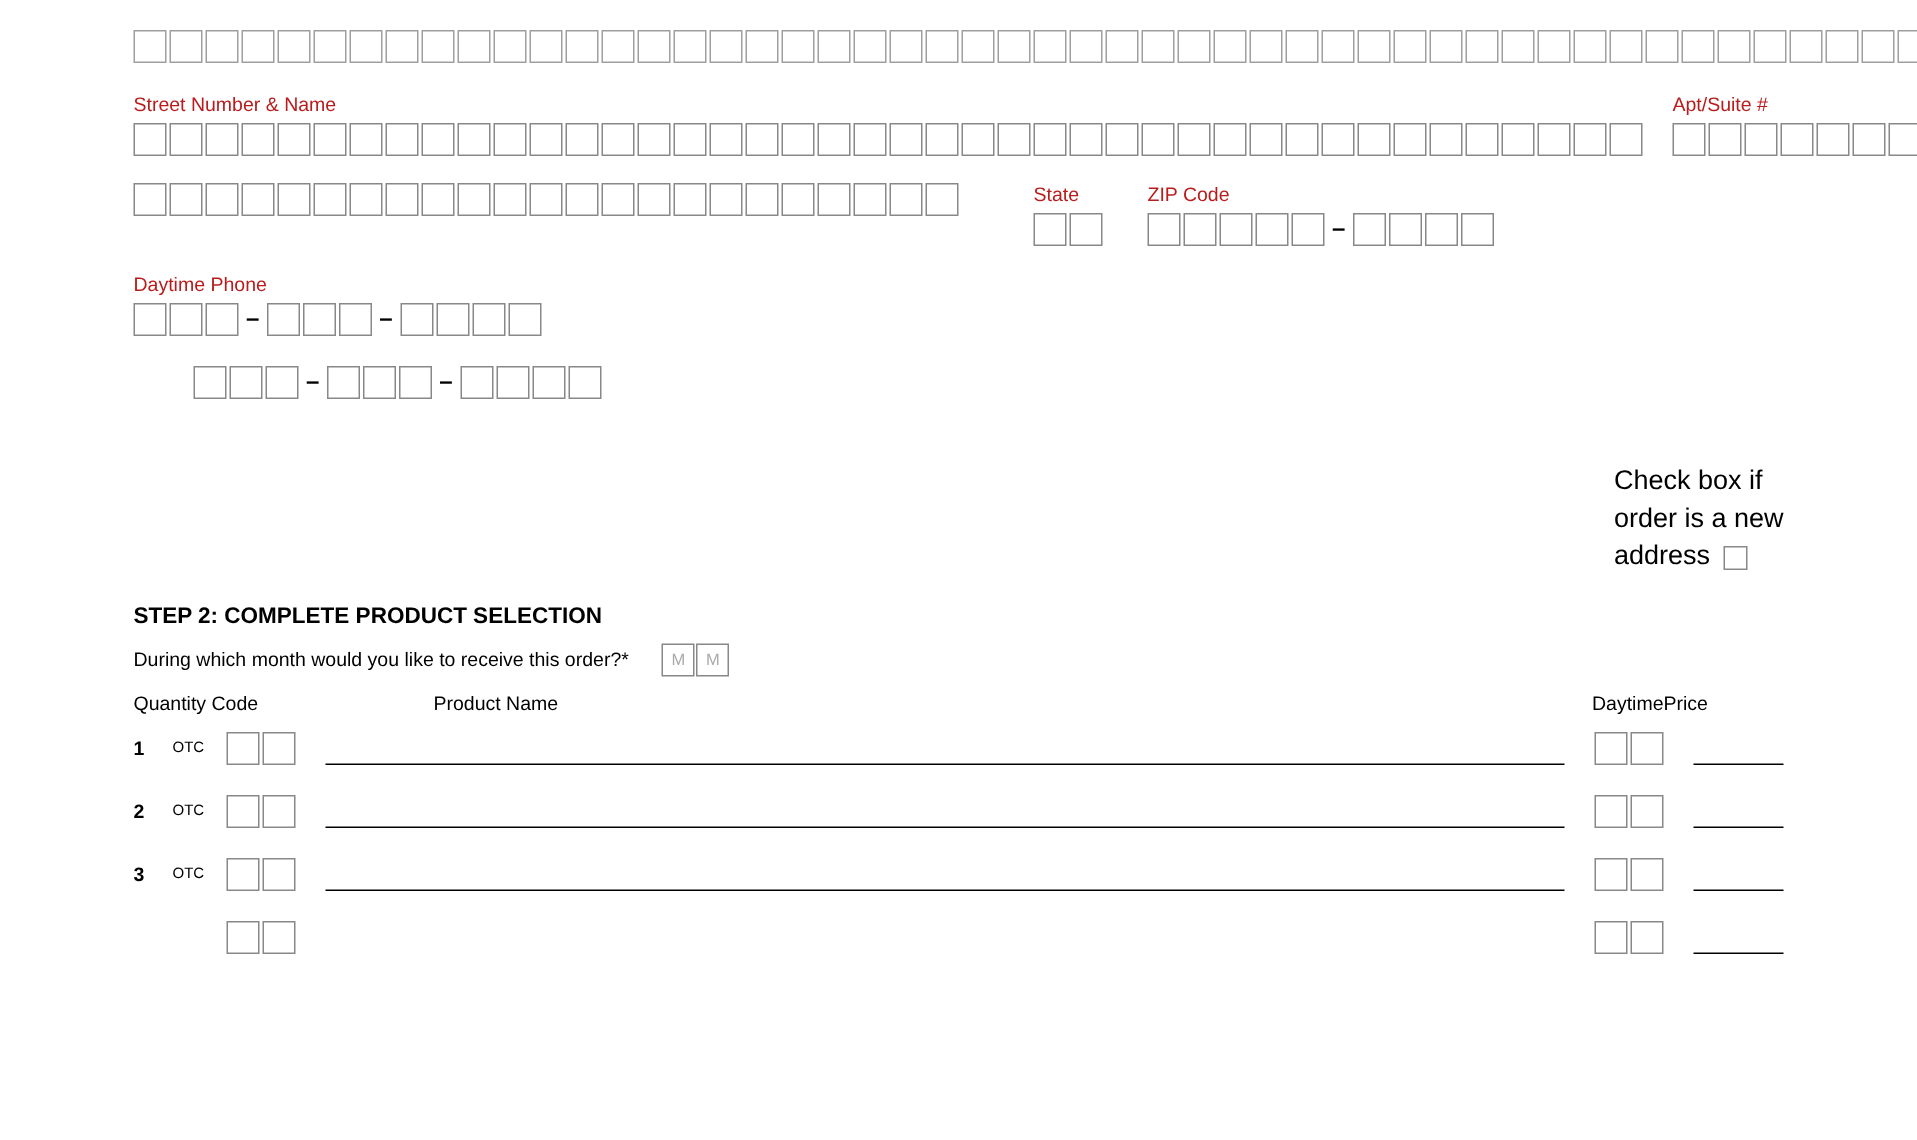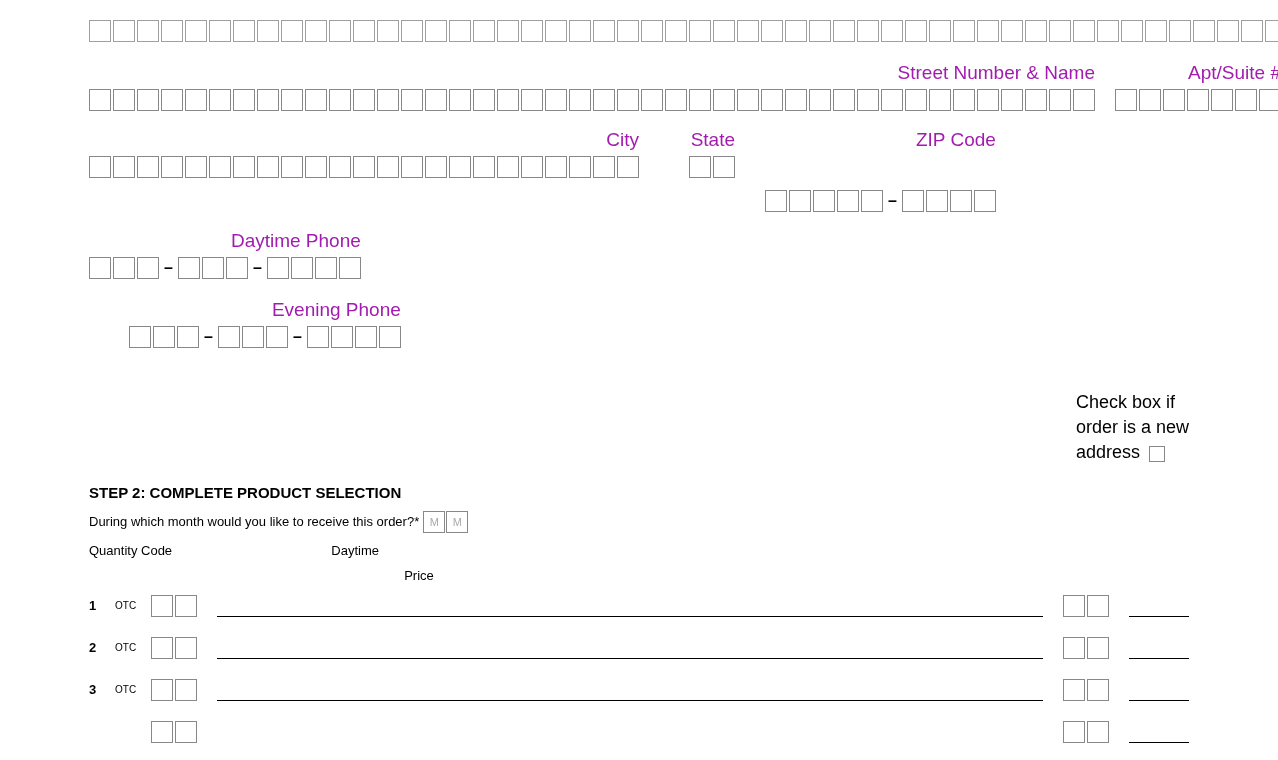--- a/index.html
+++ b/index.html
@@ -26,25 +26,24 @@
     .char-box {
       width: 22px;
       height: 22px;
       border: 1px solid #888;
       display: inline-block;
       flex-shrink: 0;
     }
 
     
     .field-label {
-      font-size: 19px;
-      color: #a21caf;
+      font-size: 13px;
+      color: #b91c1c;
       margin-bottom: 5px;
       display: block;
-      text-align: right;
     }
 
     
     .row {
       display: flex;
       align-items: flex-start;
       margin-bottom: 18px;
       gap: 20px;
     }
 
@@ -57,21 +56,21 @@
     .street-field {
       flex: 1;
     }
     .apt-field {
       flex: 0 0 auto;
     }
 
     
     .city-field { flex: 0 0 auto; }
     .state-field { flex: 0 0 auto; margin-left: 30px; }
-    .zip-field { flex: 0 0 auto; margin-left: 10px; gap: 34px; }
+    .zip-field { flex: 0 0 auto; margin-left: 10px; }
 
     
     .phone-segment {
       display: flex;
       align-items: center;
       gap: 3px;
     }
     .dash {
       font-size: 16px;
       font-weight: bold;
@@ -102,41 +101,41 @@
       font-weight: bold;
       margin-bottom: 10px;
       margin-top: 10px;
     }
 
     .step-question {
       font-size: 13px;
       margin-bottom: 10px;
       display: flex;
       align-items: center;
-      gap: 4px;
+      gap: 22px;
     }
 
     .mm-boxes {
       display: flex;
       gap: 1px;
     }
 
     
     .product-table-header {
       display: flex;
       font-size: 13px;
       font-weight: normal;
       margin-bottom: 8px;
       padding-bottom: 4px;
     }
 
     .col-code { flex: 0 0 200px; }
     .col-name { flex: 1; }
     .col-qty { flex: 0 0 90px; text-align: right; }
-    .col-price { flex: 0 0 80px; text-align: center; margin-top: 25px; }
+    .col-price { flex: 0 0 80px; text-align: left; }
 
     .product-row {
       display: flex;
       align-items: center;
       margin-bottom: 20px;
     }
 
     .product-num {
       font-size: 13px;
       font-weight: bold;
@@ -299,21 +298,20 @@
           <div class="char-box"></div>
           <div class="char-box"></div>
           <div class="char-box"></div>
           <div class="char-box"></div>
         </div>
     </div>
   </div>
 
   <div class="row" style="align-items: flex-start;">
     <div class="field-group city-field">
-      <span class="field-label">City</span>
       <div class="char-boxes" id="city-boxes">
           <div class="char-box"></div>
           <div class="char-box"></div>
           <div class="char-box"></div>
           <div class="char-box"></div>
           <div class="char-box"></div>
           <div class="char-box"></div>
           <div class="char-box"></div>
           <div class="char-box"></div>
           <div class="char-box"></div>
@@ -381,21 +379,20 @@
         <div class="char-boxes" id="dt-line">
             <div class="char-box"></div>
             <div class="char-box"></div>
             <div class="char-box"></div>
             <div class="char-box"></div>
           </div>
       </div>
     </div>
 
     <div class="field-group" style="flex:0 0 auto; margin-left: 40px;">
-      <span class="field-label">Evening Phone</span>
       <div class="phone-segment">
         <div class="char-boxes" id="ev-area">
             <div class="char-box"></div>
             <div class="char-box"></div>
             <div class="char-box"></div>
           </div>
         <span class="dash">–</span>
         <div class="char-boxes" id="ev-prefix">
             <div class="char-box"></div>
             <div class="char-box"></div>
@@ -424,20 +421,21 @@
   <div class="step-question">
     <span>During which month would you like to receive this order?*</span>
     <div class="mm-boxes">
       <div class="char-box" style="display:flex;align-items:center;justify-content:center;color:#aaa;font-size:11px;">M</div>
       <div class="char-box" style="display:flex;align-items:center;justify-content:center;color:#aaa;font-size:11px;">M</div>
     </div>
   </div>
 
   <div class="product-table-header">
     <div class="col-code">Quantity Code</div>
+    <div class="col-name">Product Name</div>
     <div class="col-qty">Daytime</div>
     <div class="col-price">Price</div>
   </div>
 
   <div class="product-row">
     <span class="product-num">1</span>
     <span class="product-otc">OTC</span>
     <div class="otc-boxes">
       <div class="char-box"></div>
       <div class="char-box"></div>

